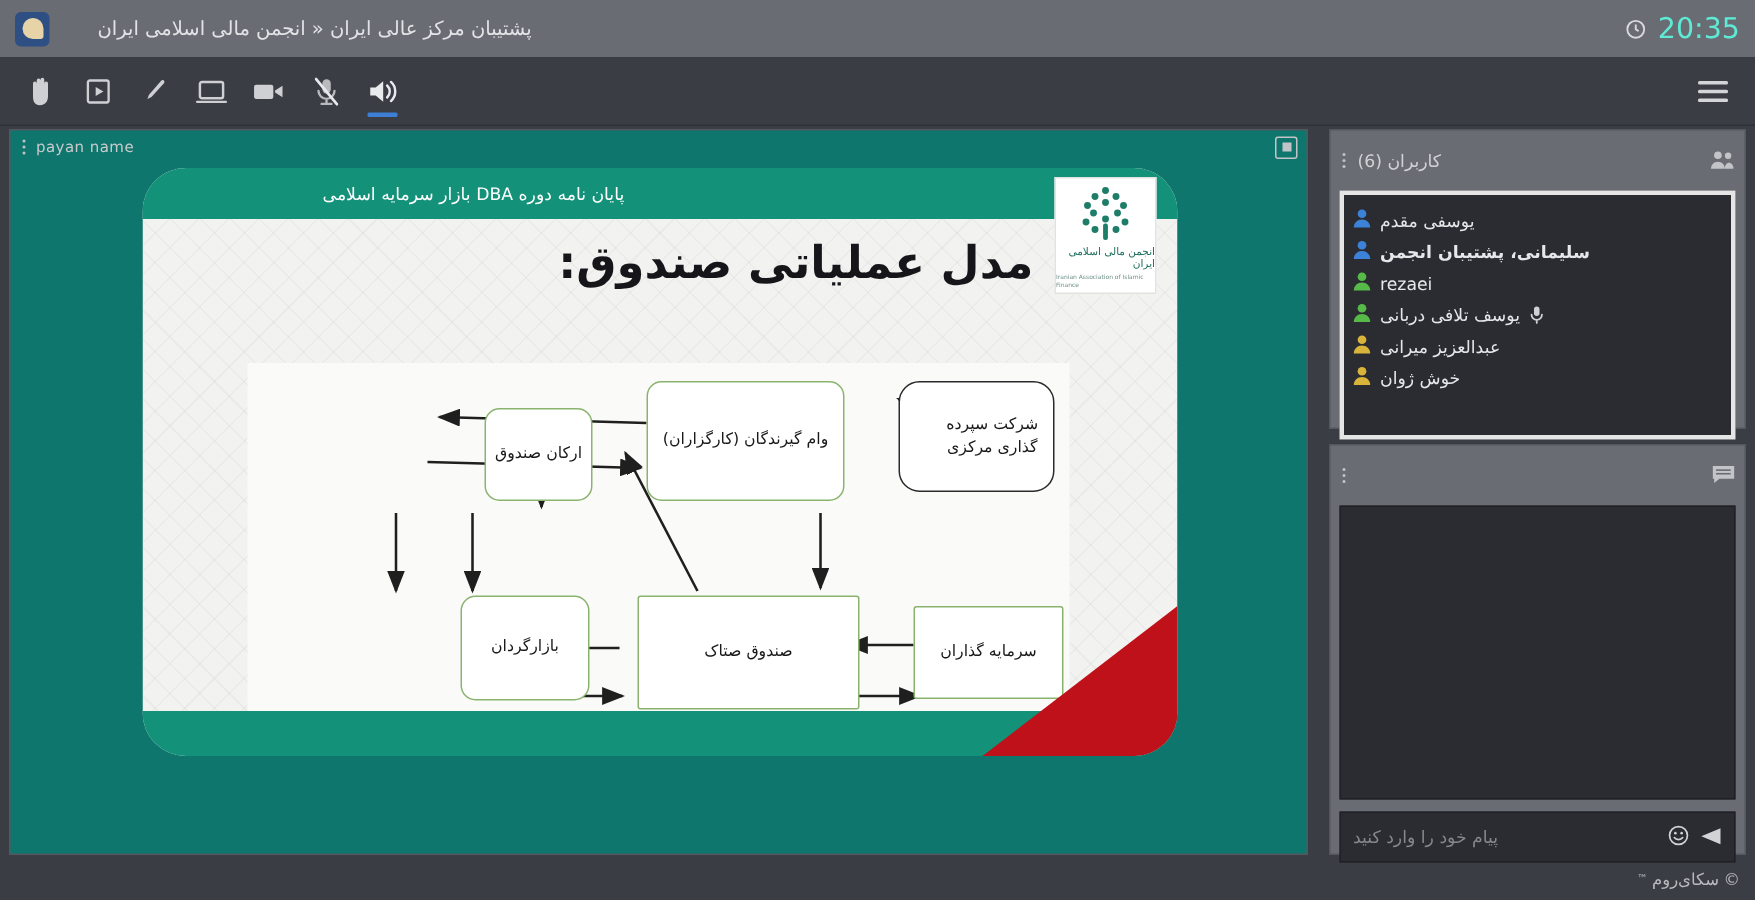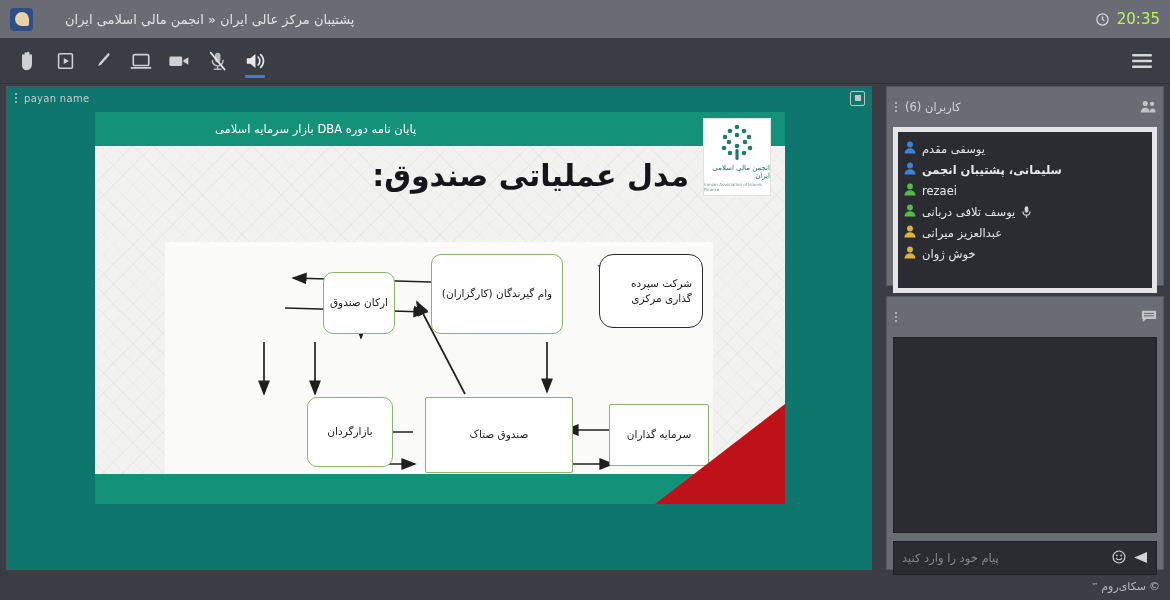--- a/index.html
+++ b/index.html
@@ -10,21 +10,21 @@
     overflow: hidden;
   }
   .app { position: relative; width: 1170px; height: 600px; background: #3b3d45; }
 
   
   .titlebar {
     position: absolute; left: 0; top: 0; width: 1170px; height: 38px;
     background: #6a6c74; display: flex; align-items: center;
     justify-content: space-between; padding: 0 10px;
   }
-  .clock { display: flex; align-items: center; gap: 7px; color: #bef264; font-size: 15px; direction: ltr; text-align: center; }
+  .clock { display: flex; align-items: center; gap: 7px; color: #5eead4; font-size: 19px; direction: ltr; text-align: center; }
   .clock svg { display: block; }
   .room-title { display: flex; align-items: center; gap: 8px; color: #e2e3e6; font-size: 13px; }
   .room-title .txt { white-space: nowrap; margin-left: 24px; }
   .brand-logo {
     width: 23px; height: 23px; background: #2d4f84; border-radius: 4px;
     display: flex; align-items: center; justify-content: center;
   }
   .brand-logo .dot { width: 14px; height: 14px; border-radius: 50% 50% 2px 50%; background: #e6d3a8; }
 
   
@@ -66,20 +66,21 @@
   }
   .frame-ico b { width: 6px; height: 6px; background: #c3c4c8; display: block; }
 
   
   .slide {
     position: absolute; left: 88px; top: 25px; width: 690px; height: 392px;
     background: #f2f3f1; overflow: hidden;
     background-image:
       repeating-linear-gradient(45deg, rgba(190,196,192,.16) 0 1px, transparent 1px 14px),
       repeating-linear-gradient(-45deg, rgba(190,196,192,.16) 0 1px, transparent 1px 14px);
+    border-radius: 29px;
   }
   .slide-topbar {
     position: absolute; left: 0; top: 0; width: 100%; height: 34px; background: #149279;
     display: flex; align-items: center; justify-content: flex-end; padding-left: 120px;
   }
   .slide-topbar .t { color: #ffffff; font-size: 11.5px; padding-right: 14px; }
   .slide-logo {
     position: absolute; right: 14px; top: 6px; width: 68px; height: 78px;
     background: #ffffff; border: 1px solid #e2e3e1; z-index: 3;
     display: flex; flex-direction: column; align-items: center; justify-content: center; gap: 2px;
@@ -116,21 +117,21 @@
   .arrows { position: absolute; inset: 0; }
 
   
   .users-panel { position: absolute; right: 6px; top: 86px; width: 278px; height: 200px; background: #6a6c74; border: 1px solid #55575f; }
   .chat-panel  { position: absolute; right: 6px; top: 296px; width: 278px; height: 274px; background: #6a6c74; border: 1px solid #55575f; }
   .panel-head { height: 40px; display: flex; align-items: center; justify-content: space-between; padding: 0 6px; }
   .panel-head .ttl { color: #d1d2d5; font-size: 11.5px; }
   .panel-head .right-grp { display: flex; align-items: center; gap: 6px; flex-direction: row-reverse; }
   .users-list {
     margin: 0 6px 6px 6px; height: 166px; background: #2b2c32;
-    border: 5px solid #e5e5e5; padding: 6px 8px 6px 6px; overflow: hidden;
+    border: 3px solid #e5e5e5; padding: 6px 8px 6px 6px; overflow: hidden;
   }
   .user-row { display: flex; align-items: center; justify-content: flex-start; gap: 6px; height: 21px; flex-direction: row-reverse; }
   .user-row .uname { color: #e6e7ea; font-size: 11.5px; }
   .user-row.host .uname { font-weight: bold; }
   .user-row .mic-ind { margin-right: auto; display: flex; align-items: center; }
   .chat-body { margin: 0 6px; height: 196px; background: #2b2c32; border: 1px solid #202126; }
   .chat-input-wrap {
     margin: 8px 6px 0 6px; height: 34px; background: #2b2c32; border: 1px solid #202126;
     display: flex; align-items: center; justify-content: space-between; padding: 0 8px; flex-direction: row-reverse;
   }

